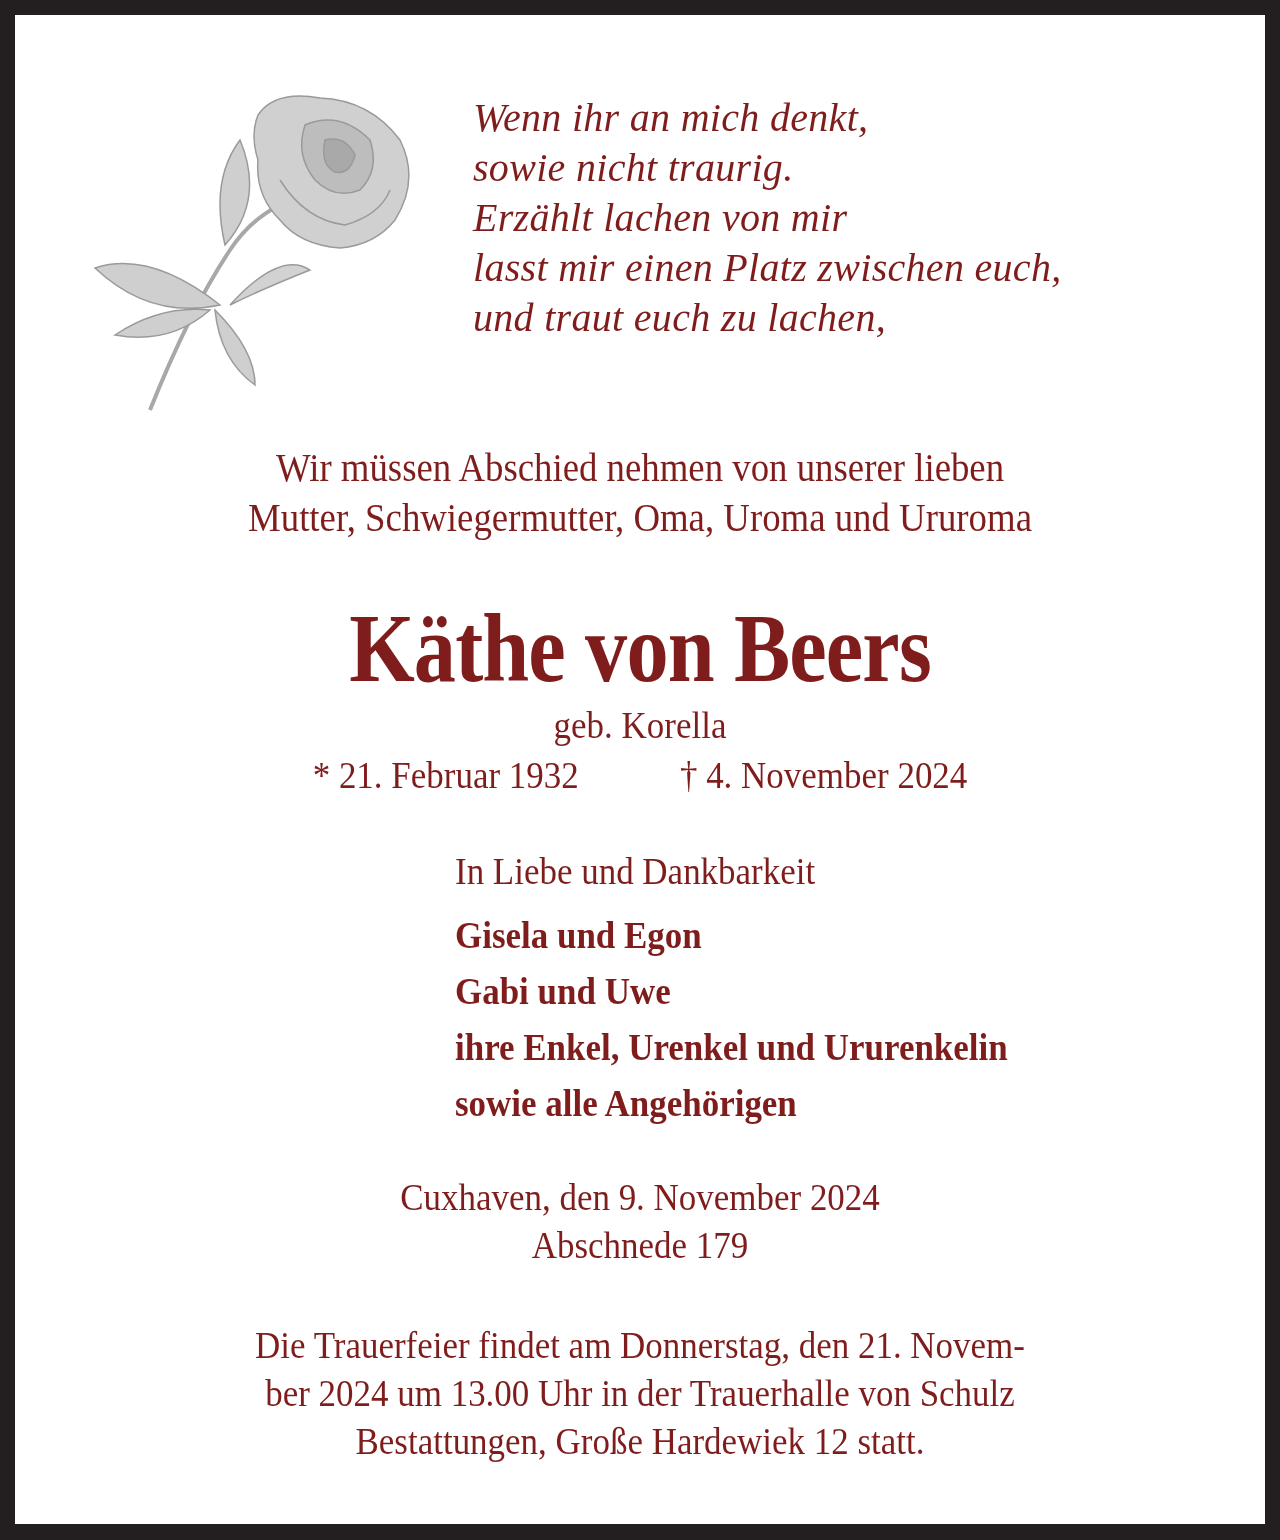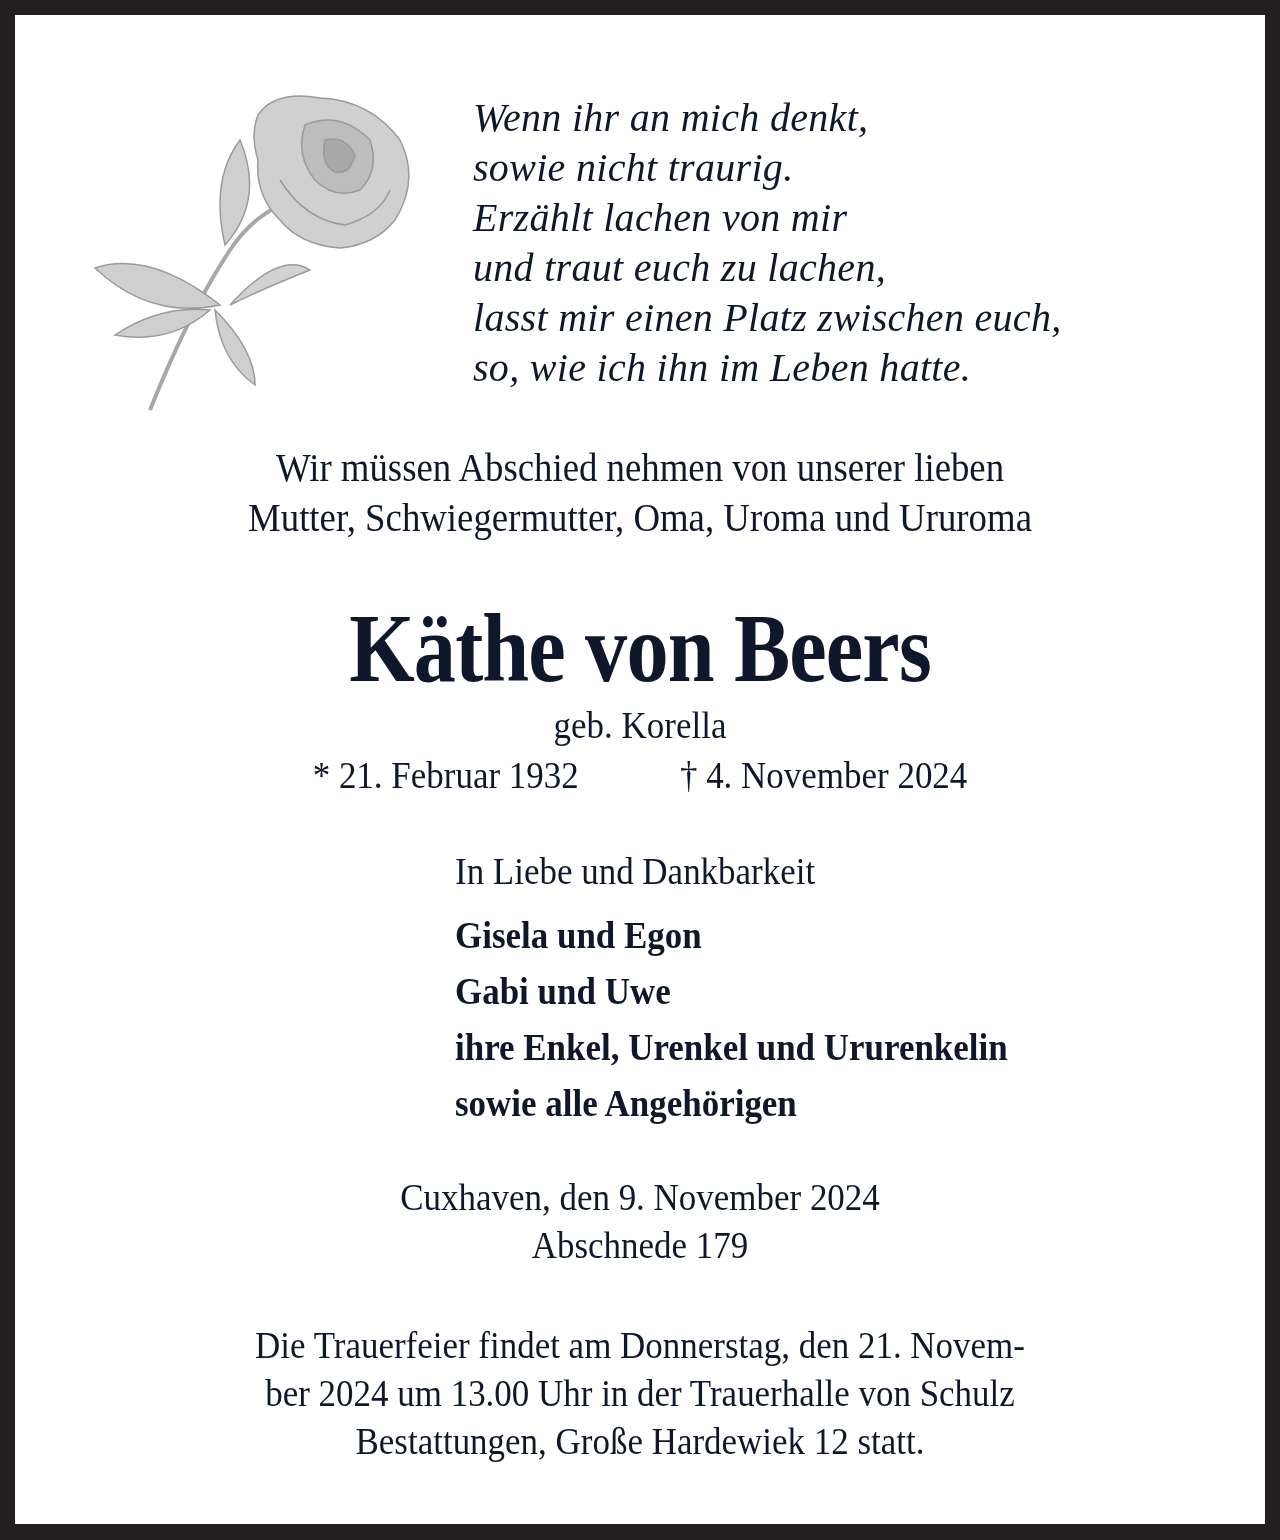--- a/index.html
+++ b/index.html
@@ -8,21 +8,21 @@
     background: #231f20;
     position: relative;
     overflow: hidden;
   }
   .card {
     position: absolute;
     left: 15px; top: 15px;
     width: 1250px; height: 1509px;
     background: #ffffff;
     font-family: "Liberation Serif", "DejaVu Serif", serif;
-    color: #0f172a;
+    color: #7f1d1d;
   }
   .rose {
     position: absolute;
     left: 65px; top: 65px;
     width: 360px; height: 340px;
   }
   .poem {
     position: absolute;
     left: 458px; top: 78px;
     font-style: italic;
@@ -105,23 +105,22 @@
         <path d="M245 60 Q265 55 275 75 Q270 95 255 92 Q240 85 245 60 Z" fill="#a9a9a9"></path>
         <path d="M200 100 Q225 140 265 145 Q300 135 310 110" fill="none"></path>
       </g>
     </svg>
   </div>
 
   <div class="poem">
     <div>Wenn ihr an mich denkt,</div>
     <div>sowie nicht traurig.</div>
     <div>Erzählt lachen von mir</div>
+    <div>lasst mir einen Platz zwischen euch,</div>
     <div>und traut euch zu lachen,</div>
-    <div>lasst mir einen Platz zwischen euch,</div>
-    <div>so, wie ich ihn im Leben hatte.</div>
   </div>
 
   <div class="intro">
     <div>Wir müssen Abschied nehmen von unserer lieben</div>
     <div>Mutter, Schwiegermutter, Oma, Uroma und Ururoma</div>
   </div>
 
   <div class="name">Käthe von Beers</div>
   <div class="birthname">geb. Korella</div>
   <div class="dates"><span>* 21. Februar 1932</span><span class="gap"></span><span>† 4. November 2024</span></div>

